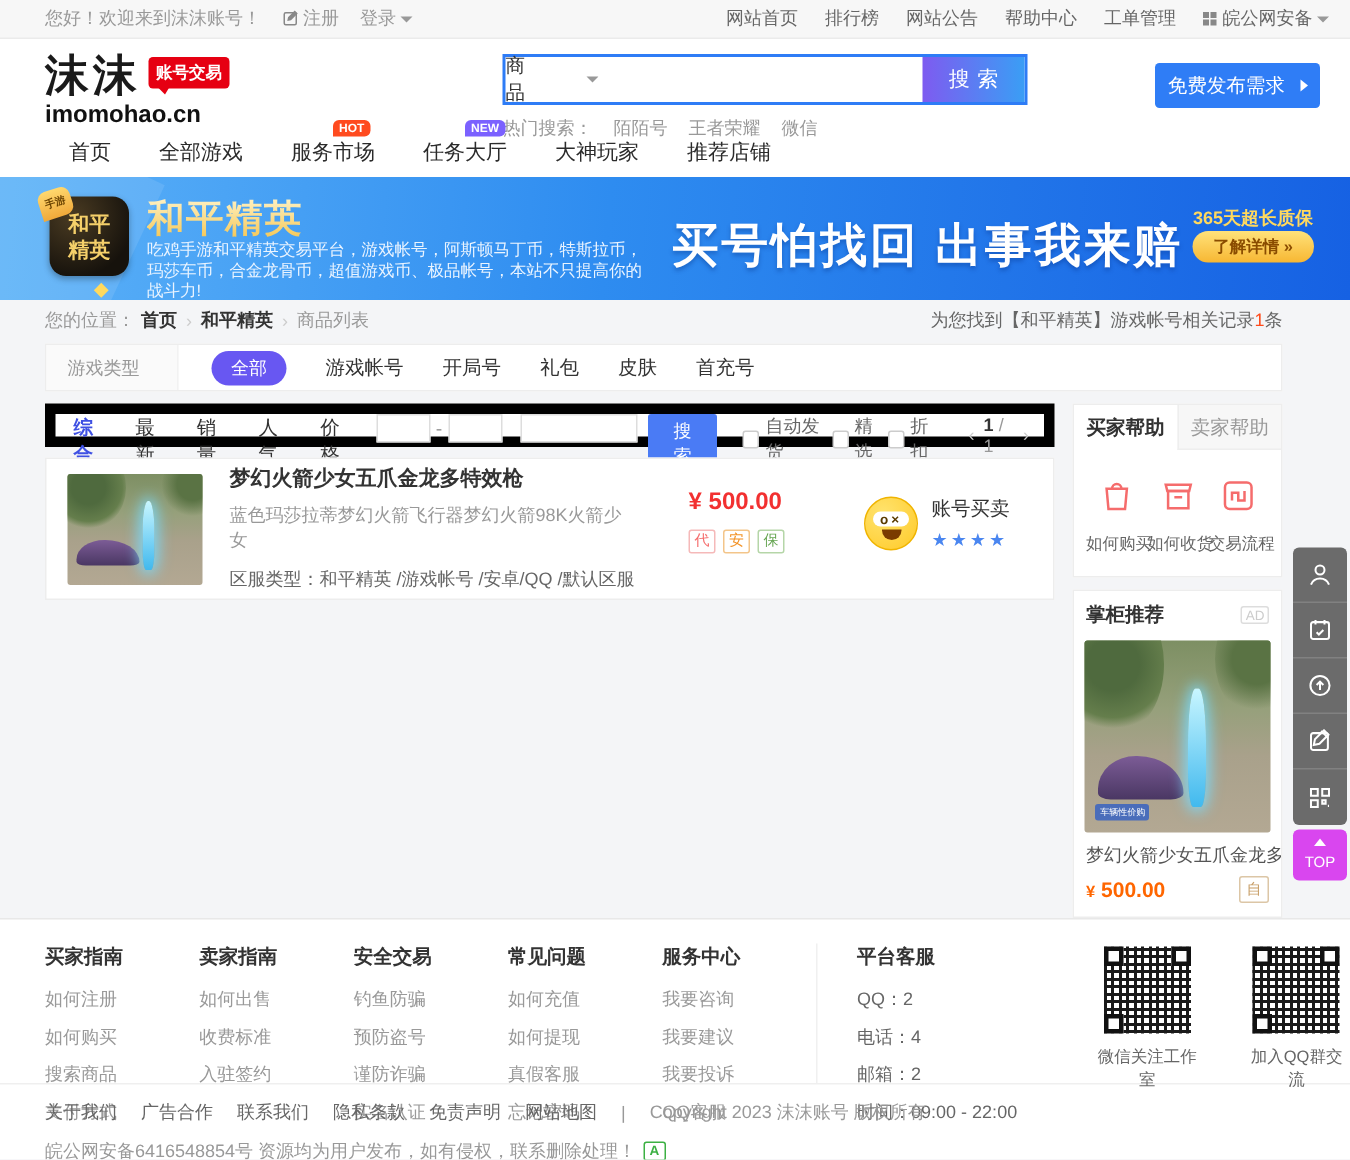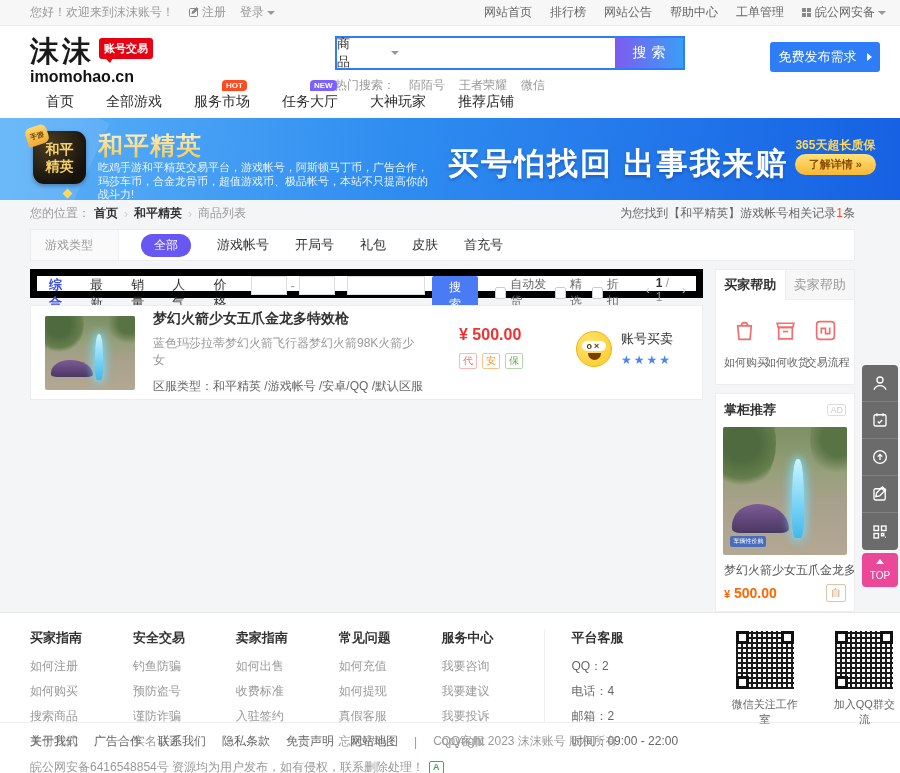--- a/index.html
+++ b/index.html
@@ -132,21 +132,21 @@
   .rec-price { color:#ff6600; font-weight:bold; font-size:14px; }
   .rec-price .sym { font-size:11px; }
   .rec-badge { color:#c9a06a; border:1px solid #dcc6a6; font-size:10px; padding:1px 4px; border-radius:2px; }
 
   
   .floatbar { position:absolute; right:2px; top:365px; width:36px; z-index:50; }
   .fb-group { background:#6b6b6b; border-radius:4px; overflow:hidden; }
   .fb-item { height:37px; display:flex; align-items:center; justify-content:center; border-bottom:1px solid rgba(255,255,255,.15); }
   .fb-item:last-child { border-bottom:none; }
   .fb-item svg { width:18px; height:18px; }
-  .fb-top { margin-top:3px; background:#ec4899; border-radius:4px; height:34px; display:flex; flex-direction:column; align-items:center; justify-content:center; color:#fff; font-size:10px; gap:6px; }
+  .fb-top { margin-top:3px; background:#d946ef; border-radius:4px; height:34px; display:flex; flex-direction:column; align-items:center; justify-content:center; color:#fff; font-size:10px; gap:6px; }
   .tri-up { width:0; height:0; border-left:4px solid transparent; border-right:4px solid transparent; border-bottom:5px solid #fff; }
 
   
   .footer { height:110px; background:#fff; border-top:1px solid #e8e8e8; display:flex; padding:16px 0 0 30px; }
   .f-col { width:104px; }
   .f-col .f-title { font-size:13px; font-weight:bold; color:#333; margin-bottom:11px; }
   .f-link { display:block; color:#999; margin-bottom:8px; }
   .f-service { width:178px; border-left:1px solid #f0f0f0; padding-left:26px; }
   .f-line { color:#666; margin-bottom:8px; }
   .f-qr { display:flex; gap:26px; padding-top:2px; margin-left:6px; }
@@ -228,21 +228,21 @@
   </div>
 </div>
 
 <div class="banner">
   <div class="game-icon">
     <span class="icon-ribbon">手游</span>
     <span>和平</span>
     <span>精英</span>
   </div>
   <div class="banner-title">和平精英</div>
-  <div class="banner-desc">吃鸡手游和平精英交易平台，游戏帐号，阿斯顿马丁币，广告合作，玛莎车币，合金龙骨币，超值游戏币、极品帐号，本站不只提高你的战斗力!</div>
+  <div class="banner-desc">吃鸡手游和平精英交易平台，游戏帐号，阿斯顿马丁币，特斯拉币，玛莎车币，合金龙骨币，超值游戏币、极品帐号，本站不只提高你的战斗力!</div>
   <div class="banner-slogan">买号怕找回 出事我来赔</div>
   <div class="banner-right">
     <div class="banner-guarantee">365天超长质保</div>
     <div class="banner-detail-btn clickable">了解详情 »</div>
   </div>
   <span class="deco-star"></span>
 </div>
 
 <div class="main">
 
@@ -437,31 +437,31 @@
 
 <div class="footer">
   <div class="f-col">
     <div class="f-title">买家指南</div>
     <span class="f-link clickable">如何注册</span>
     <span class="f-link clickable">如何购买</span>
     <span class="f-link clickable">搜索商品</span>
     <span class="f-link clickable">支付方式</span>
   </div>
   <div class="f-col">
+    <div class="f-title">卖家指南</div>
+    <span class="f-link clickable">如何出售</span>
+    <span class="f-link clickable">收费标准</span>
+    <span class="f-link clickable">入驻签约</span>
+  </div>
+  <div class="f-col">
     <div class="f-title">安全交易</div>
     <span class="f-link clickable">钓鱼防骗</span>
     <span class="f-link clickable">预防盗号</span>
     <span class="f-link clickable">谨防诈骗</span>
     <span class="f-link clickable">实名认证</span>
-  </div>
-  <div class="f-col">
-    <div class="f-title">卖家指南</div>
-    <span class="f-link clickable">如何出售</span>
-    <span class="f-link clickable">收费标准</span>
-    <span class="f-link clickable">入驻签约</span>
   </div>
   <div class="f-col">
     <div class="f-title">常见问题</div>
     <span class="f-link clickable">如何充值</span>
     <span class="f-link clickable">如何提现</span>
     <span class="f-link clickable">真假客服</span>
     <span class="f-link clickable">忘记密码</span>
   </div>
   <div class="f-col">
     <div class="f-title">服务中心</div>

